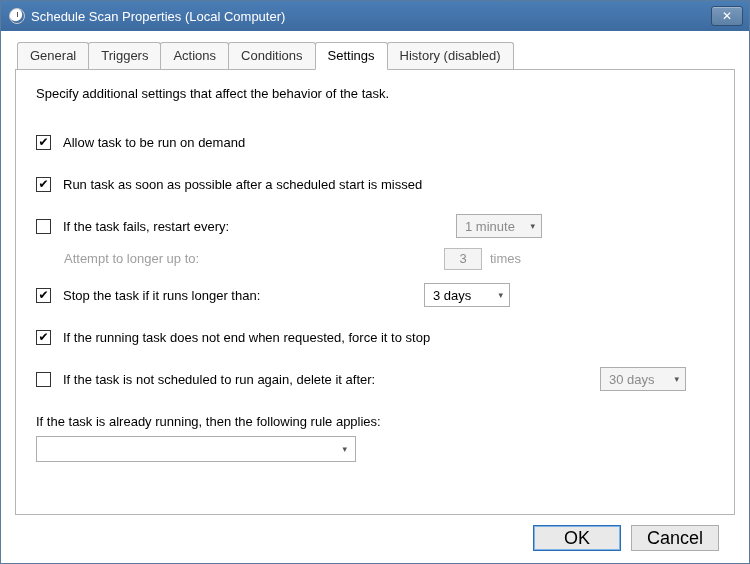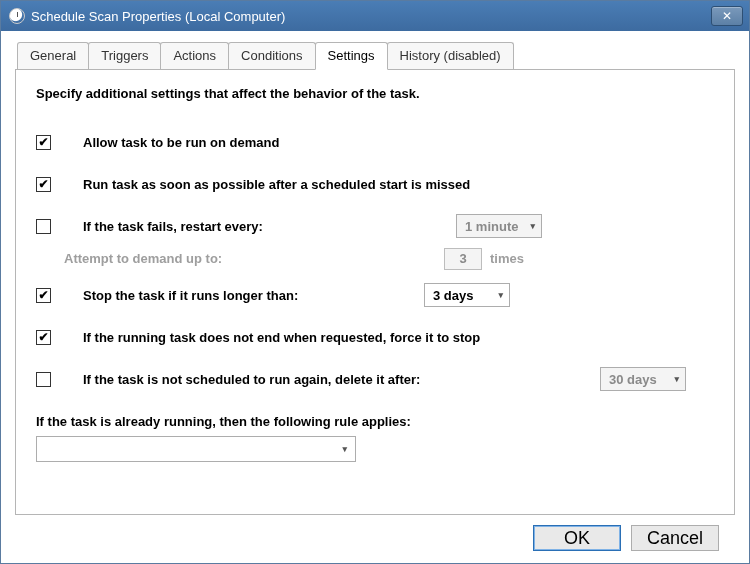--- a/index.html
+++ b/index.html
@@ -81,29 +81,27 @@
     border-bottom: 1px solid #fff;
     z-index: 2;
     color: #000;
   }
   .tabpanel {
     border: 1px solid #b5b5b5;
     flex: 1;
     padding: 16px 20px 12px 20px;
     background: #fff;
     position: relative;
-    font-weight: bold;
   }
   .desc-line { margin-bottom: 30px; }
   .row {
     display: flex;
     align-items: center;
     margin-bottom: 20px;
     min-height: 22px;
-    gap: 20px;
   }
   .row.tight { margin-bottom: 4px; }
   .cb {
     width: 15px; height: 15px;
     border: 1px solid #333;
     margin-right: 12px;
     display: inline-flex;
     align-items:center; justify-content:center;
     font-size: 11px;
     flex-shrink: 0;
@@ -222,21 +220,21 @@
       <div class="row" style="position:relative;">
         <span class="cb"></span>
         <span class="row-label">If the task fails, restart every:</span>
         <div class="select disabled right-field" style="left:420px; width:86px;">
           <span>1 minute</span>
           <span class="chev">▾</span>
         </div>
       </div>
 
       <div class="indent-row">
-        <span class="lbl disabled">Attempt to demand up to:</span>
+        <span class="lbl disabled">Attempt to longer up to:</span>
         <span style="position:absolute; left:428px; display:flex; align-items:center;">
           <span class="num-box">3</span>
           <span class="disabled">times</span>
         </span>
       </div>
 
       <div class="row" style="position:relative;">
         <span class="cb checked"></span>
         <span class="row-label">Stop the task if it runs longer than:</span>
         <div class="select right-field" style="left:388px; width:86px;">

